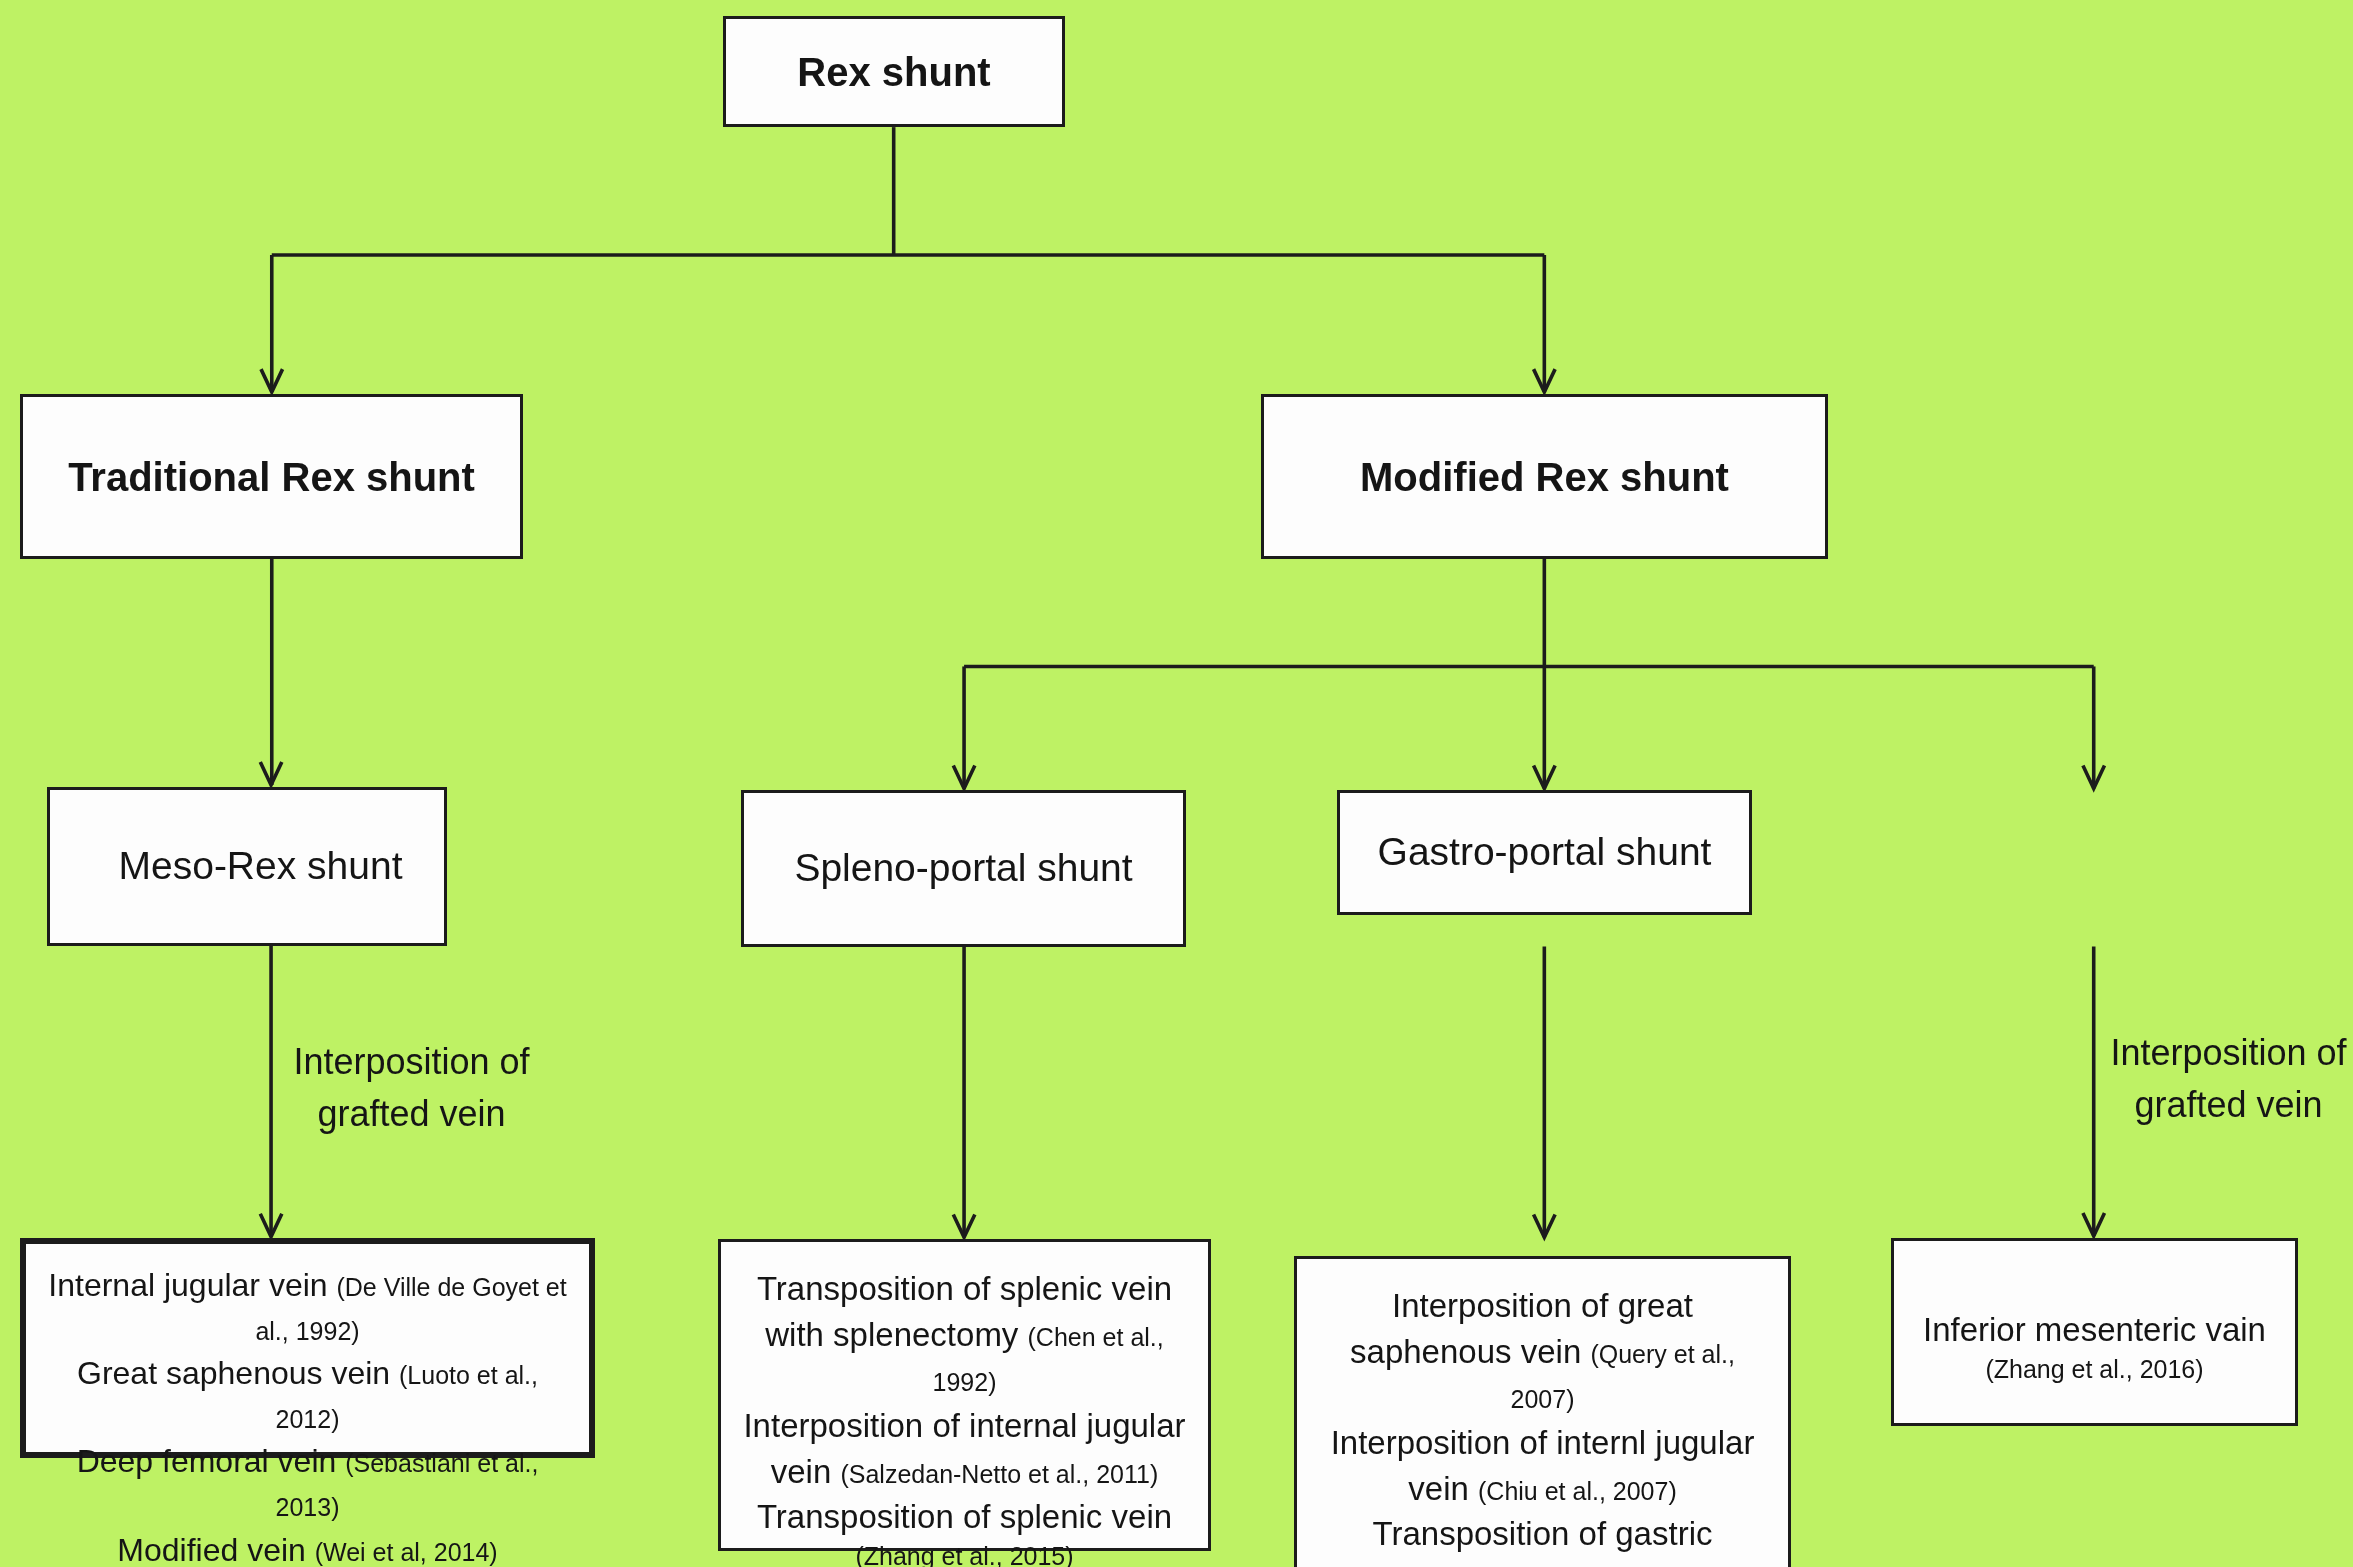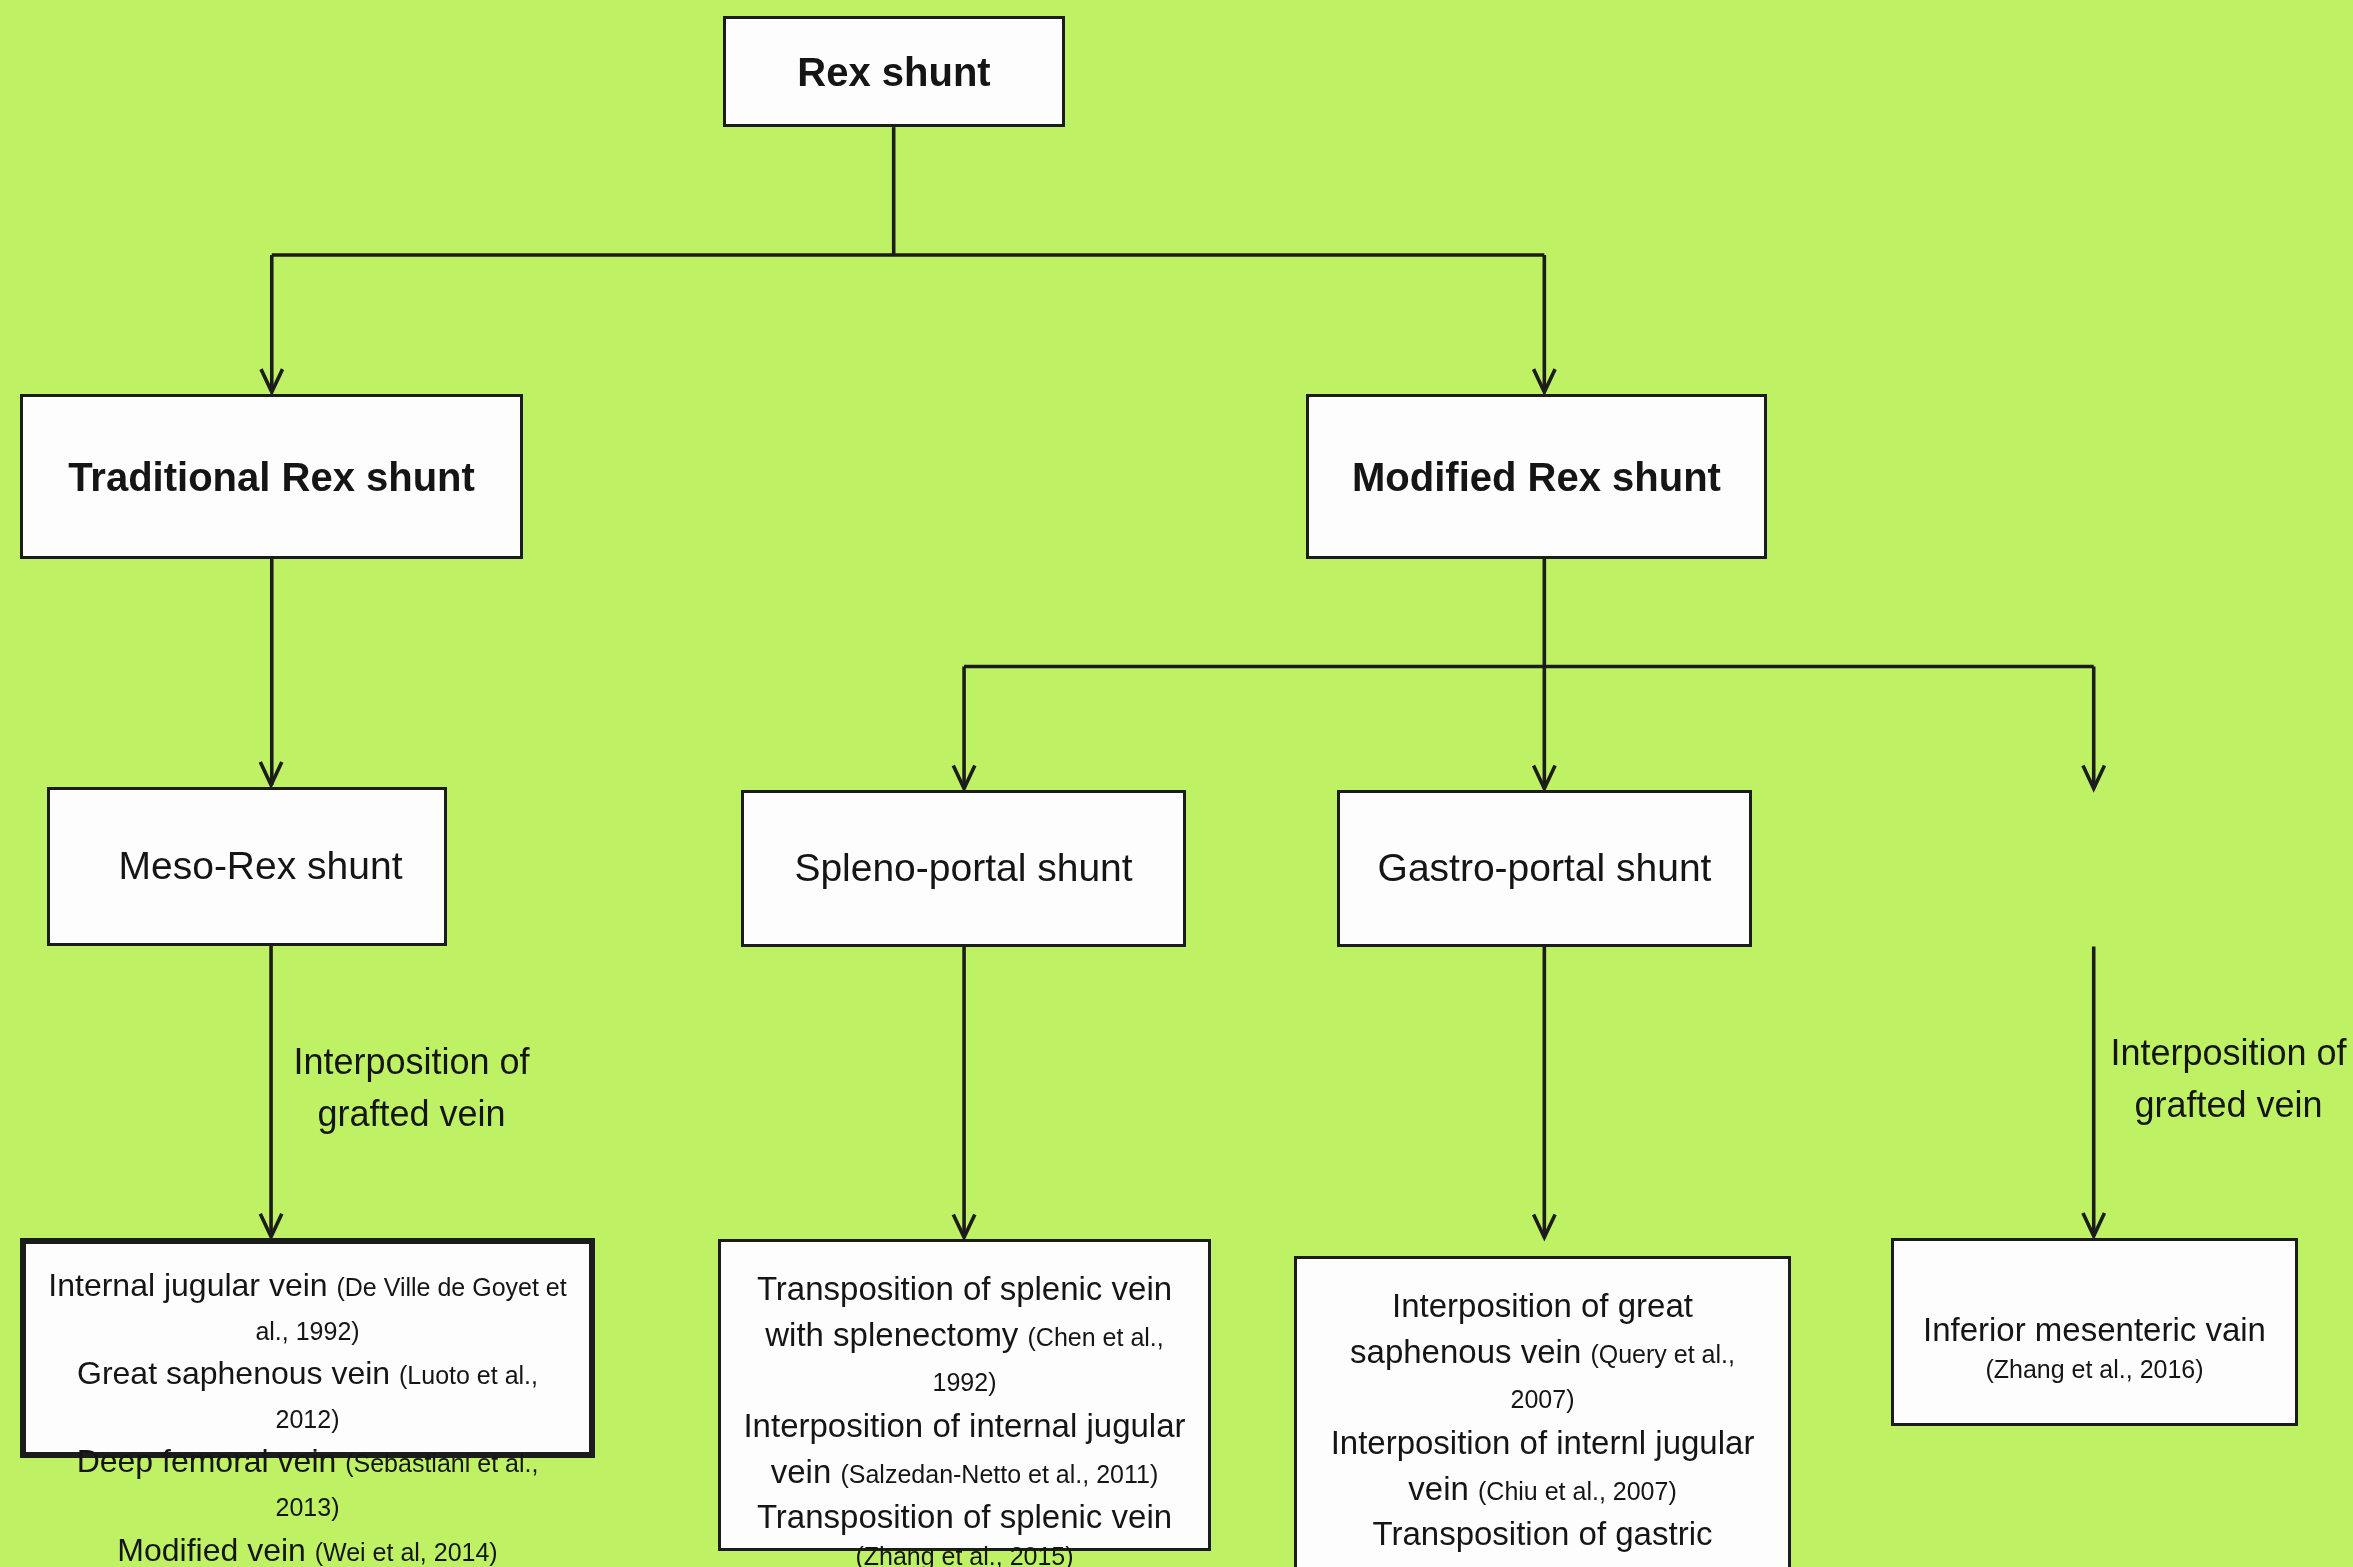--- a/index.html
+++ b/index.html
@@ -92,27 +92,27 @@
     <path d="M362,1690 L377,1722 L392,1690"></path>
     <path d="M1327,1691 L1342,1723 L1357,1691"></path>
     <path d="M2135,1691 L2150,1723 L2165,1691"></path>
     <path d="M2900,1689 L2915,1721 L2930,1689"></path>
   </svg>
 
   <div class="node bold" style="left:723px; top:16px; width:342px; height:111px;">Rex shunt</div>
 
   <div class="node bold" style="left:20px; top:394px; width:503px; height:165px;">Traditional Rex shunt</div>
 
-  <div class="node bold" style="left:1306px; top:394px; width:461px; height:165px;">Modified Rex shunt</div>
+  <div class="node bold" style="left:1261px; top:394px; width:567px; height:165px;">Modified Rex shunt</div>
 
   <div class="node" style="left:47px; top:787px; width:400px; height:159px;padding-left:27px;">Meso-Rex shunt</div>
 
   <div class="node" style="left:741px; top:790px; width:445px; height:157px;">Spleno-portal shunt</div>
 
-  <div class="node" style="left:1337px; top:790px; width:415px; height:157px;">Gastro-portal shunt</div>
+  <div class="node" style="left:1337px; top:790px; width:415px; height:125px;">Gastro-portal shunt</div>
 
 
   <div class="edge-label" style="left:282px; top:1036px; width:259px;">Interposition of grafted vein</div>
 
   <div class="edge-label" style="left:2103px; top:1027px; width:251px;">Interposition of grafted vein</div>
 
   <div class="leaf heavy" style="left:20px; top:1238px; width:575px; height:220px;">
     <div>
       <span>Internal jugular vein</span>
       <span class="cite">(De Ville de Goyet et al., 1992)</span>

